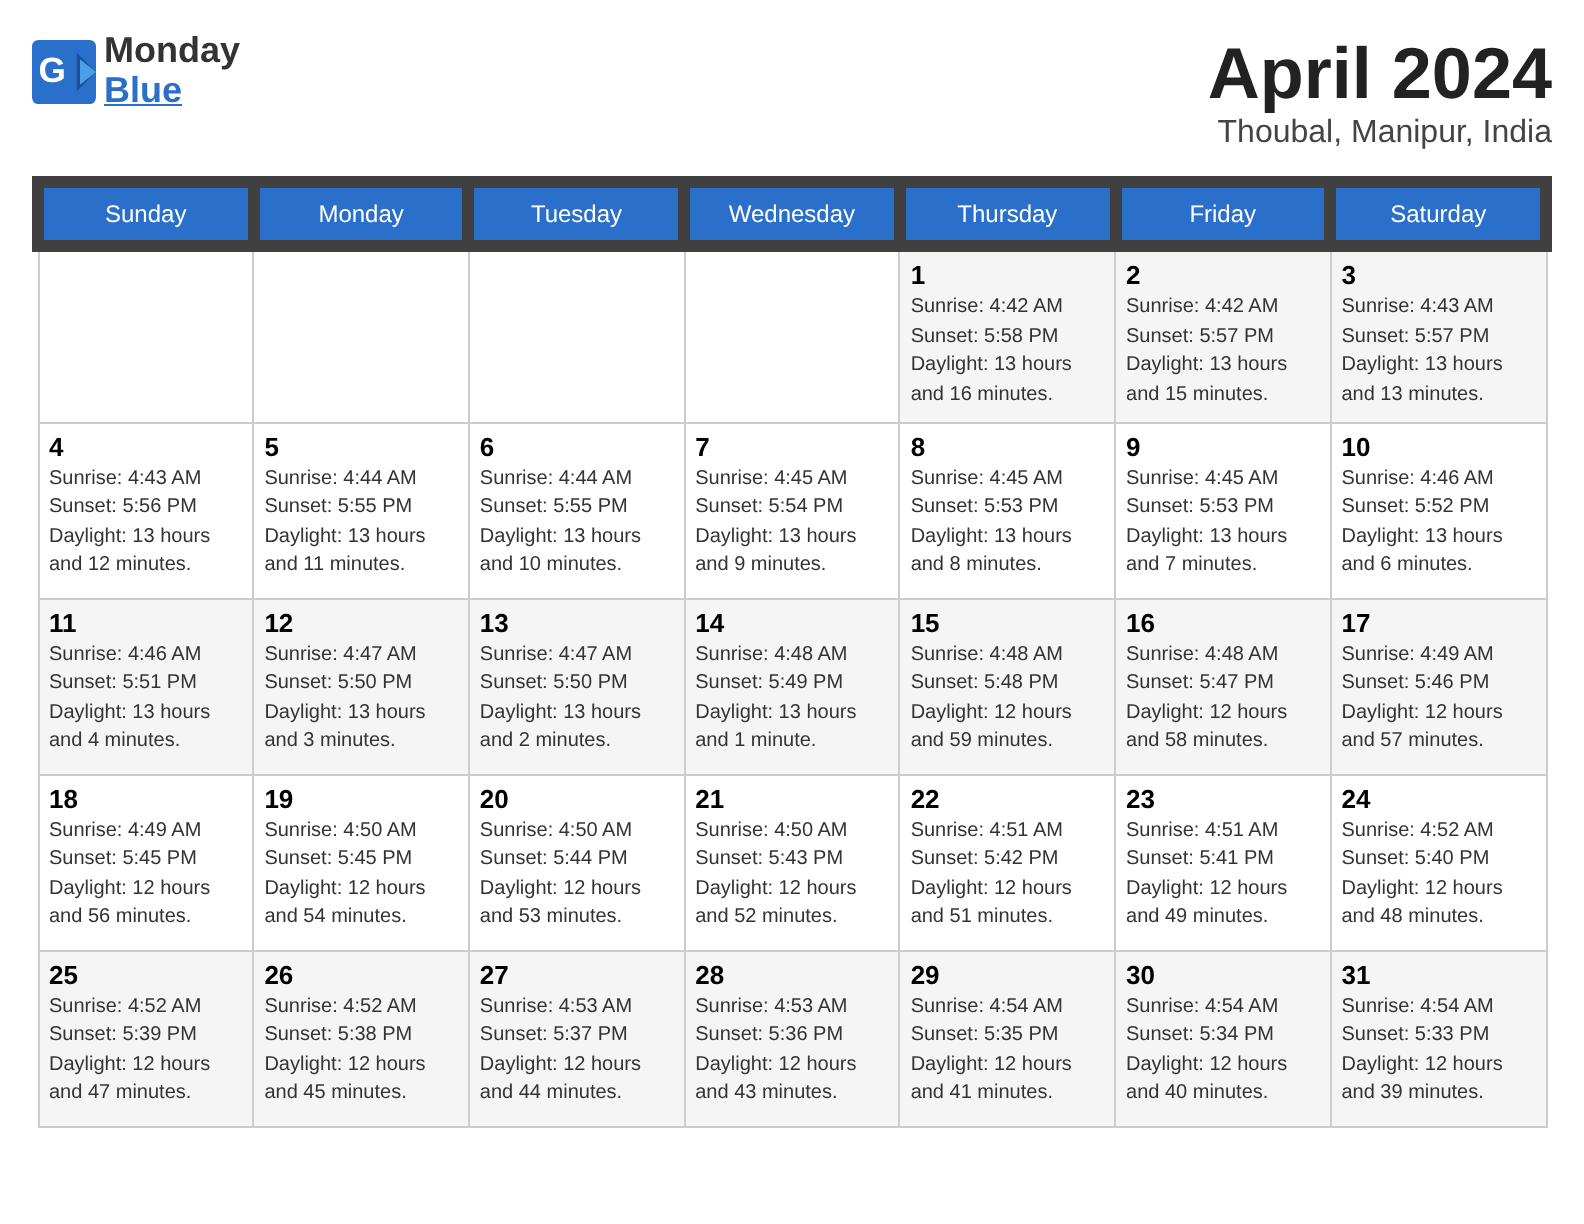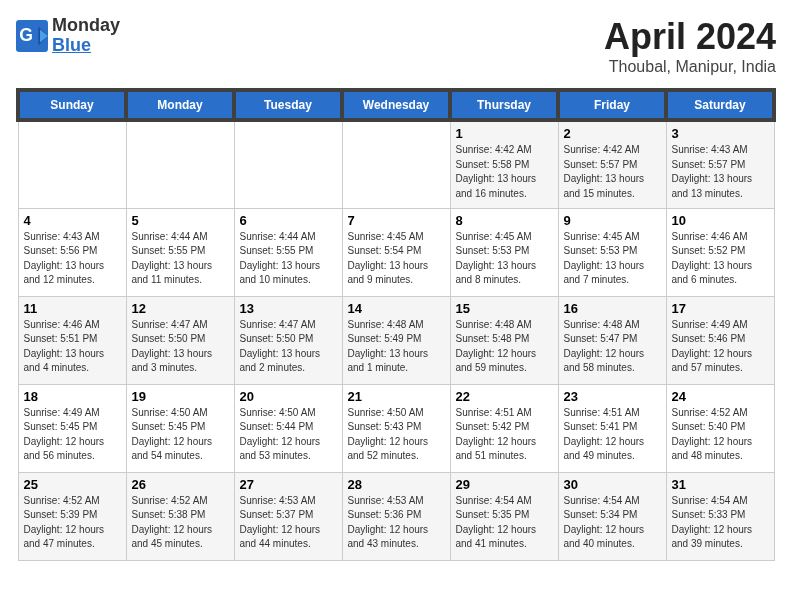--- a/index.html
+++ b/index.html
@@ -47,22 +47,22 @@
       width: 100%;
       border-collapse: collapse;
       font-size: 11px;
     }
     thead th {
       background: #2a6fc9;
       color: #fff;
       padding: 6px 4px;
       text-align: center;
       font-size: 12px;
-      font-weight: bold;
-      border: 4px solid #404040;
+      font-weight: normal;
+      border: 6px solid #404040;
     }
     tbody tr { background: #fff; }
     tbody tr:nth-child(odd) { background: #f5f5f5; }
     td {
       border: 1px solid #ccc;
       vertical-align: top;
       padding: 4px 5px;
       width: calc(100% / 7);
       height: 88px;
     }

